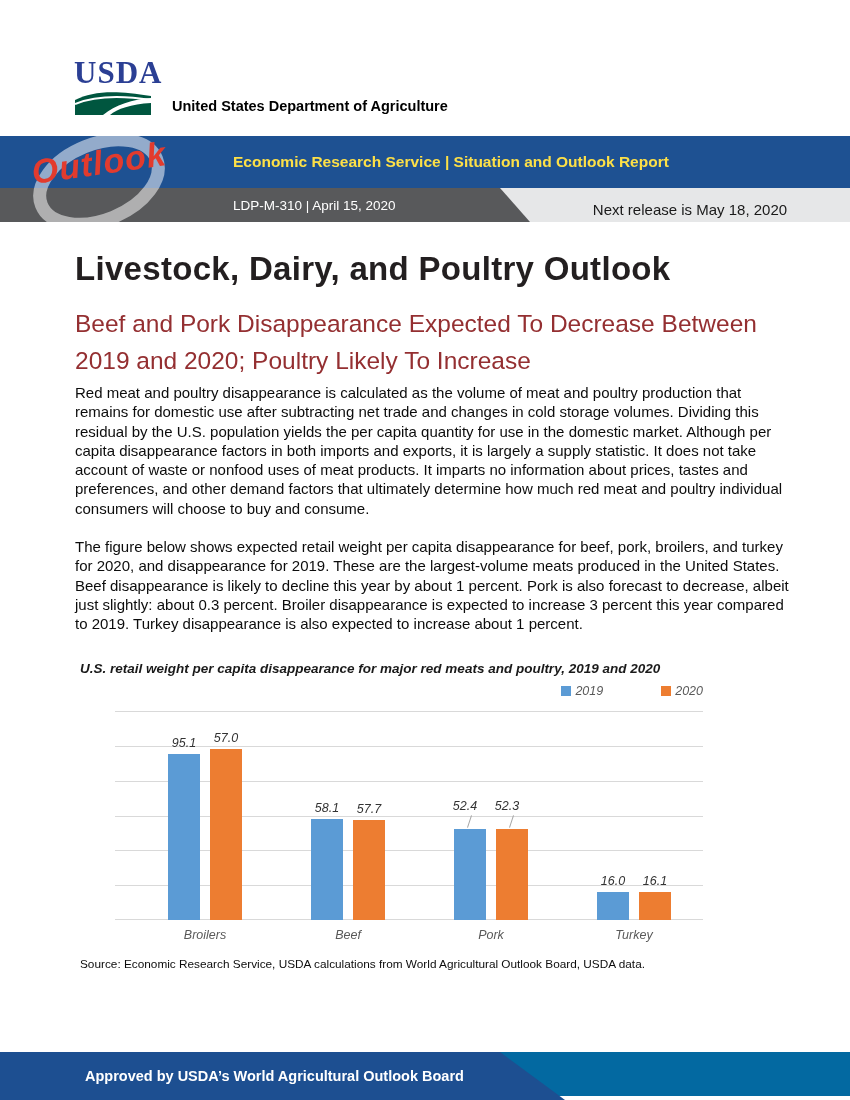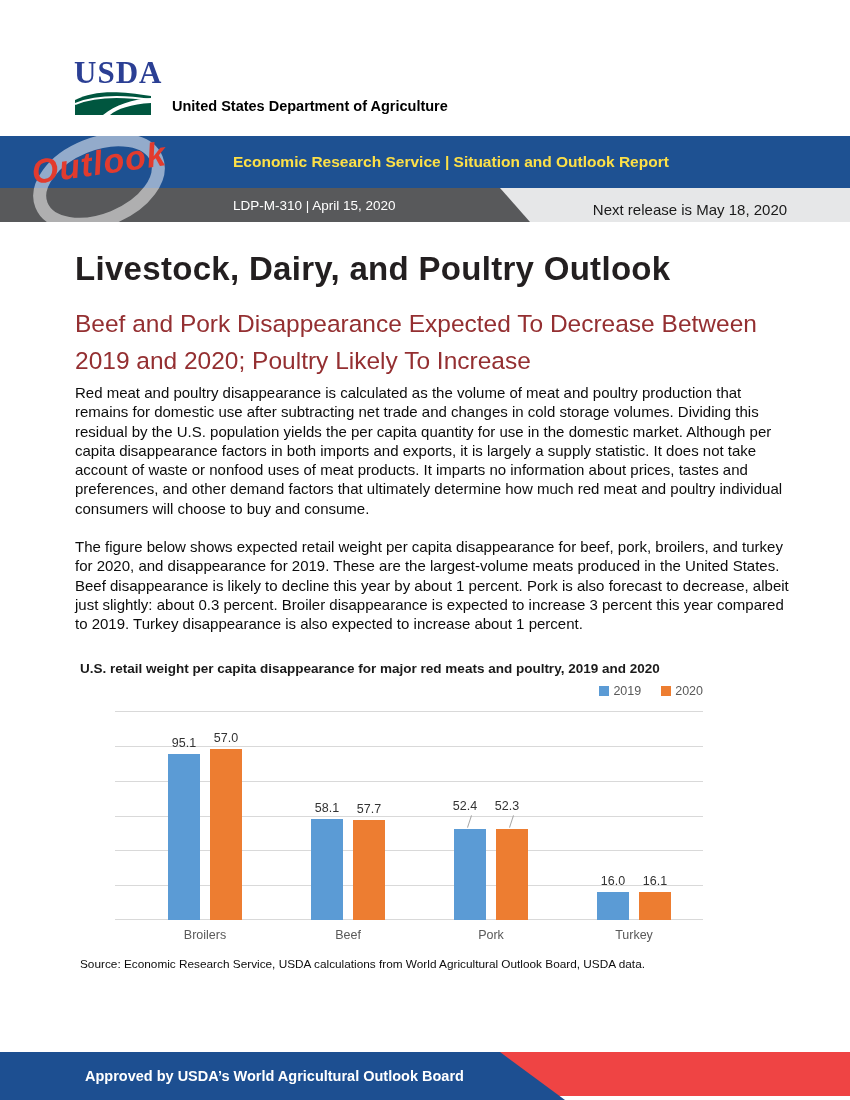--- a/index.html
+++ b/index.html
@@ -52,38 +52,38 @@
     position:absolute; left:75px; top:250px;
     font-size:33px; font-weight:bold; color:#231f20; letter-spacing:0.3px;
   }
   .subtitle {
     position:absolute; left:75px; top:305px;
     font-size:24.5px; color:#942f31; line-height:37px;
   }
   .body-text { position:absolute; left:75px; top:383px; width:716px; font-size:15px; line-height:19.3px; color:#0c0c0c; }
   .body-text p { margin:0 0 19px 0; }
   
-  .chart { position:absolute; left:0; top:655px; width:850px; height:300px; }
+  .chart { position:absolute; left:0; top:655px; width:850px; height:300px;font-style:italic; }
   .chart-title { position:absolute; left:80px; top:6px; font-size:13.5px; font-weight:bold; color:#1a1a1a; }
   .legend { position:absolute; right:147px; top:29px; display:flex; gap:20px; }
-  .legend-item { display:flex; align-items:center; gap:4px; font-size:12.5px; color:#595959; }
+  .legend-item { display:flex; align-items:center; gap:4px; font-size:12.5px; color:#595959;margin-left:38px; }
   .legend-swatch { width:10px; height:10px; display:inline-block; }
   .yticks { position:absolute; left:58px; top:56px; width:49px; height:209px; }
   .ytick { position:absolute; right:8px; width:41px; text-align:right; font-size:12.5px; color:#595959; }
   .plot { position:absolute; left:115px; top:56px; width:588px; height:209px; }
   .grid-line { position:absolute; left:0; width:588px; height:1px; background:#d9d9d9; }
   .bar { position:absolute; width:32px; }
   .bar-label { position:absolute; width:52px; text-align:center; font-size:12.5px; color:#333; }
   .leader { position:absolute; width:1px; background:#a6a6a6; transform:rotate(18deg); }
   .cat-label { position:absolute; width:90px; text-align:center; top:217px; font-size:12.5px; color:#595959; }
   .source {
     position:absolute; left:80px; top:957px; font-size:11.8px; color:#0c0c0c;
   }
   
-  .footer { position:absolute; left:0; top:1052px; width:850px; height:44px; background:#ef4444; }
+  .footer { position:absolute; left:0; top:1052px; width:850px; height:44px; background:#0369a1; }
   .footer-blue {
     position:absolute; left:0; top:0; width:850px; height:48px; background:#1d4f91;
     clip-path:polygon(0 0, 500px 0, 565px 48px, 0 48px);
   }
   .footer-text {
     position:absolute; left:85px; top:0; height:48px; display:flex; align-items:center;
     color:#ffffff; font-weight:bold; font-size:14.5px;
   }
 </style>
 </head>

